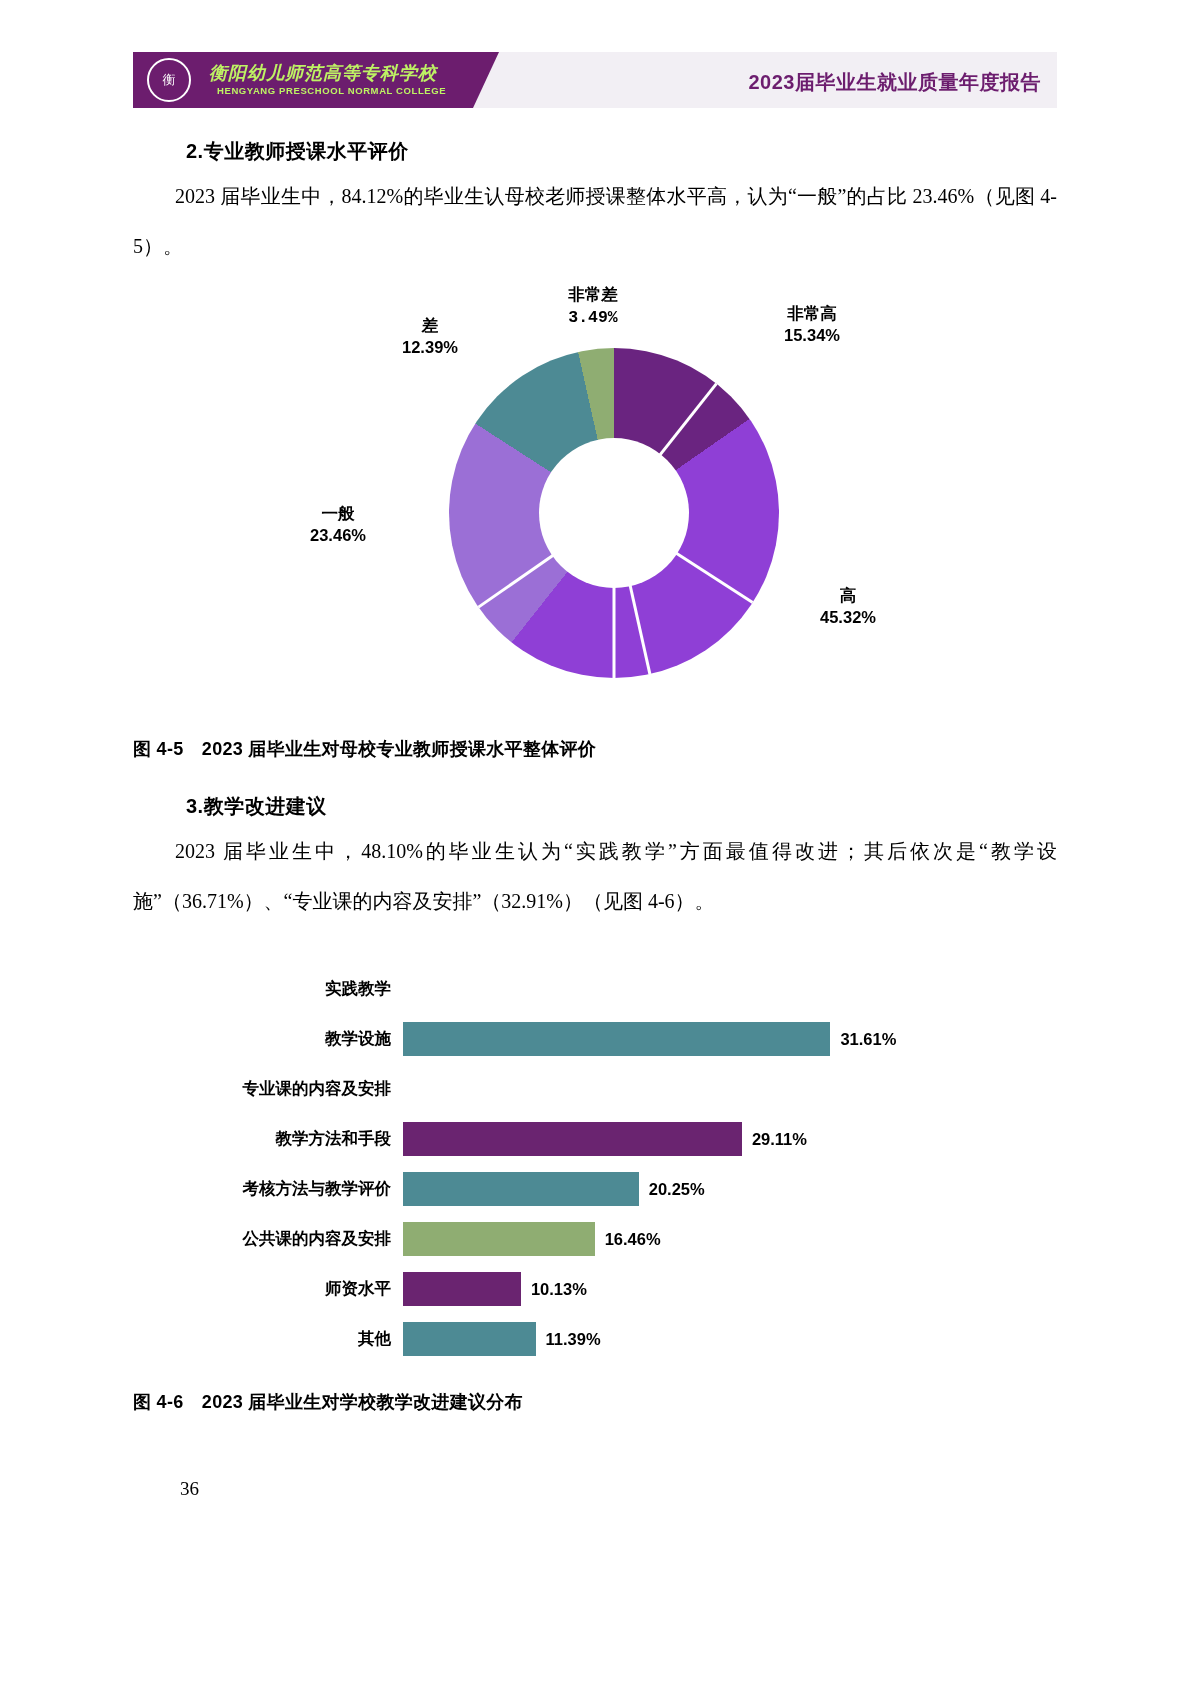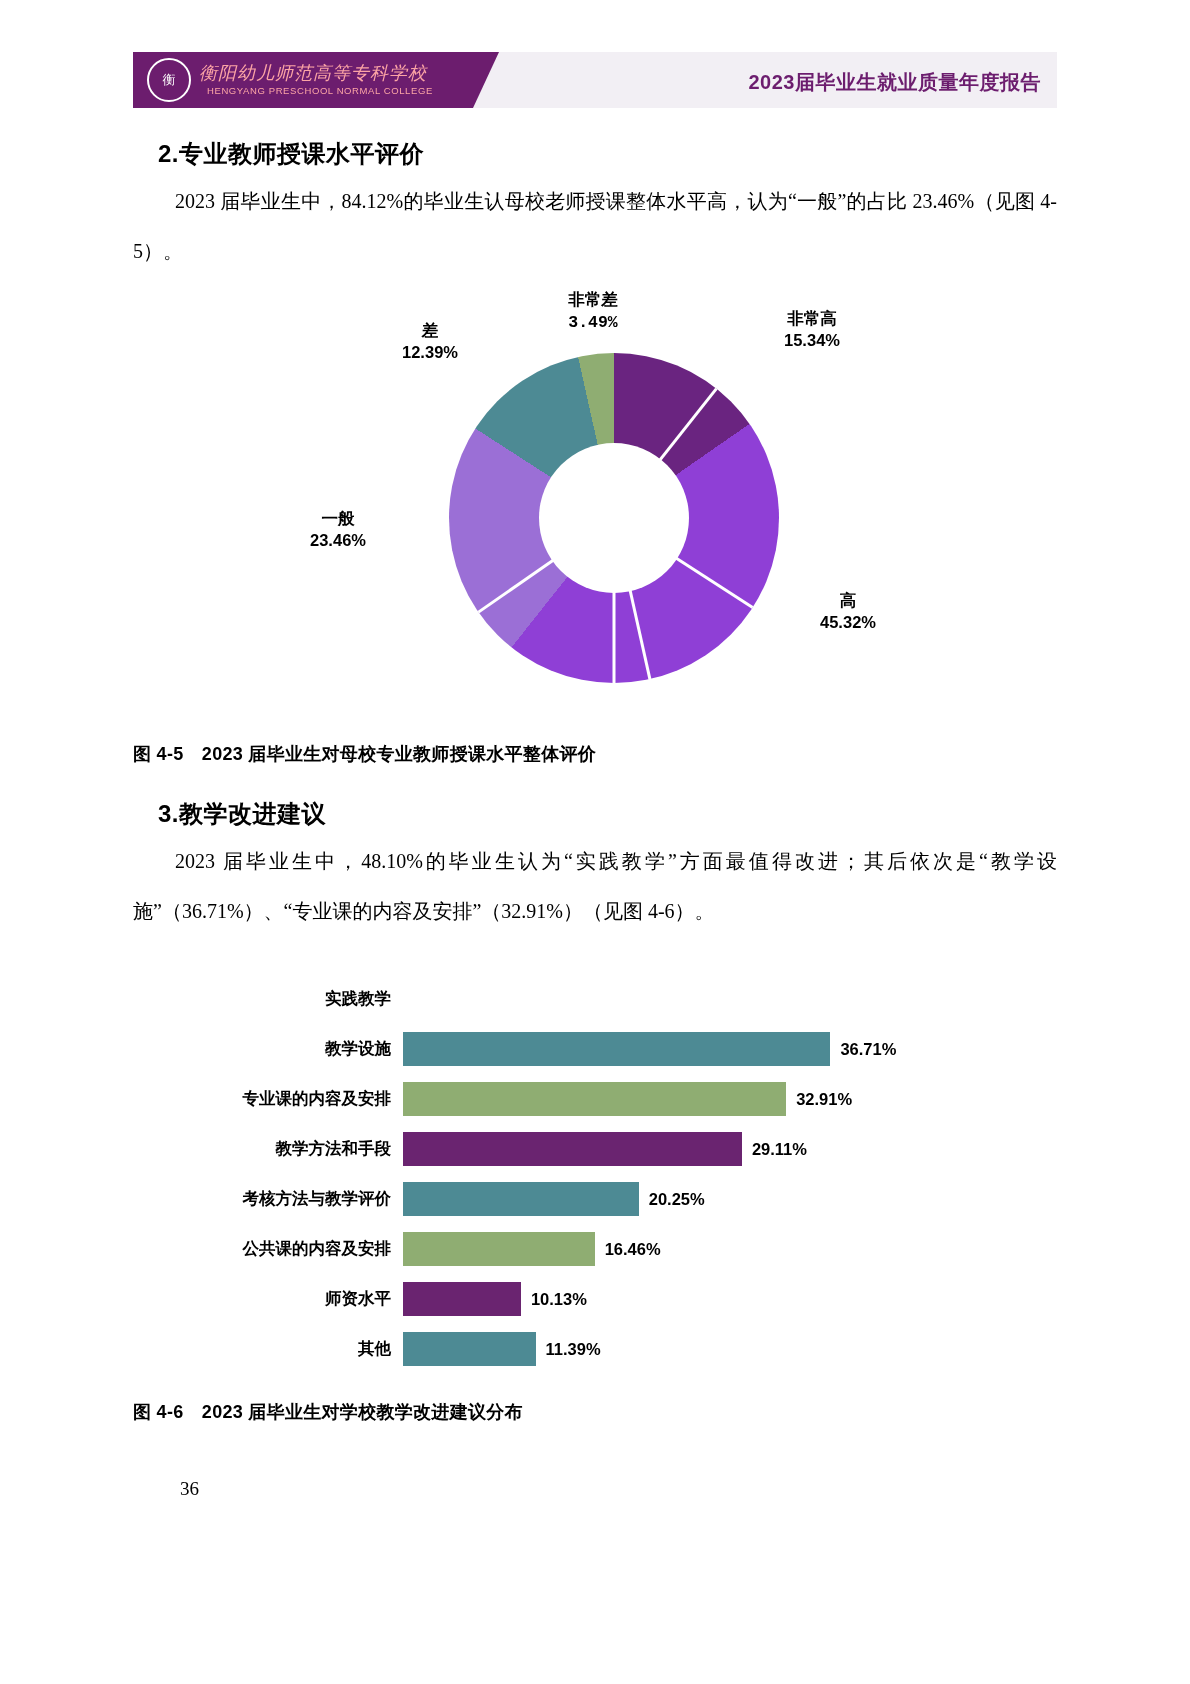--- a/index.html
+++ b/index.html
@@ -61,23 +61,24 @@
     align-items: center;
     justify-content: center;
     flex: none;
   }
   .logo-seal span {
     color: #ffffff;
     font-size: 13px;
     font-family: "Liberation Serif", serif;
   }
   .logo-text {
-    margin-left: 8px;
-    color: #fca5a5;
+    margin-left: 18px;
+    color: #bef264;
     line-height: 1.15;
+    font-weight: bold;
   }
   .logo-cn {
     font-size: 18px;
     font-family: "Liberation Serif", serif;
     letter-spacing: 1px;
     font-style: italic;
   }
   .logo-en {
     font-size: 9.5px;
     font-family: "Liberation Sans", sans-serif;
@@ -97,24 +98,24 @@
   }
 
   
   .content {
     position: absolute;
     top: 128px;
     left: 133px;
     width: 924px;
   }
   h3.section-heading {
-    font-size: 24px;
-    font-weight: bold;
-    font-family: "Liberation Sans", sans-serif;
-    margin: 10px 0 6px 25px;
+    font-size: 20px;
+    font-weight: bold;
+    font-family: "Liberation Sans", sans-serif;
+    margin: 10px 0 6px 53px;
     letter-spacing: 0.5px;
   }
   p.para {
     font-size: 20px;
     line-height: 50px;
     margin: 0;
     text-indent: 42px;
     text-align: justify;
     font-family: "Liberation Serif", serif;
   }
@@ -281,29 +282,25 @@
   <p class="para">2023 届毕业生中，48.10%的毕业生认为“实践教学”方面最值得改进；其后依次是“教学设施”（36.71%）、“专业课的内容及安排”（32.91%）（见图 4-6）。</p>
 
   <div class="chart-bar-wrap" id="bar-chart">
       <div class="bar-row">
         <div class="bar-label">实践教学</div>
       </div>
       <div class="bar-row">
         <div class="bar-label">教学设施</div>
         <div class="bar-track">
           <div class="bar-fill" style="width: 427.393px; background: rgb(77, 138, 148);"></div>
-          <div class="bar-value">36.71%</div>
+          <div class="bar-value">31.61%</div>
         </div>
       </div>
       <div class="bar-row">
         <div class="bar-label">专业课的内容及安排</div>
-        <div class="bar-track">
-          <div class="bar-fill" style="width: 383.152px; background: rgb(143, 173, 114);"></div>
-          <div class="bar-value">32.91%</div>
-        </div>
       </div>
       <div class="bar-row">
         <div class="bar-label">教学方法和手段</div>
         <div class="bar-track">
           <div class="bar-fill" style="width: 338.911px; background: rgb(106, 36, 112);"></div>
           <div class="bar-value">29.11%</div>
         </div>
       </div>
       <div class="bar-row">
         <div class="bar-label">考核方法与教学评价</div>

